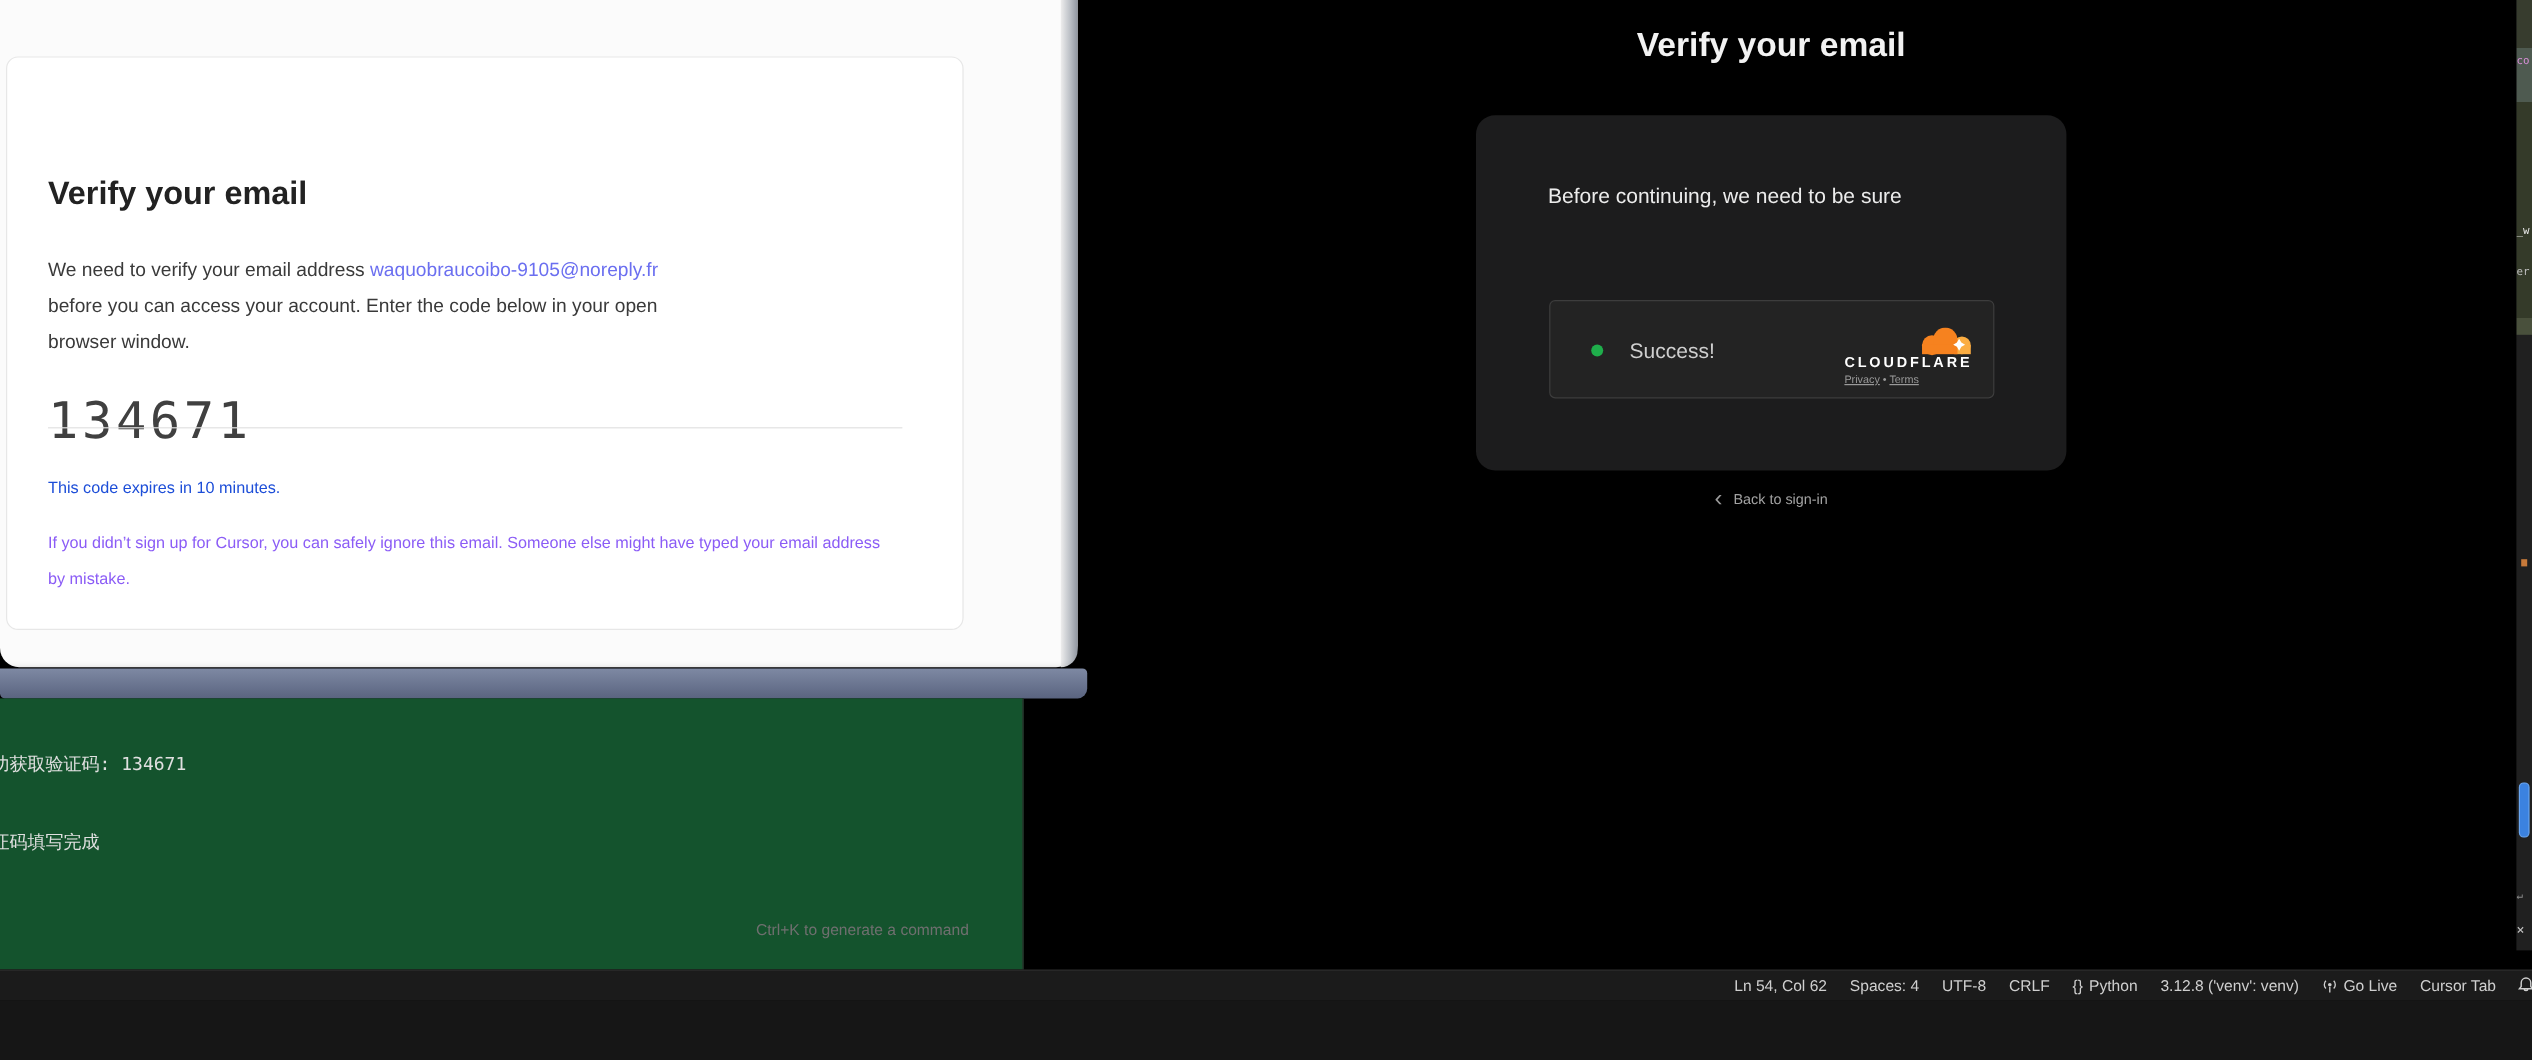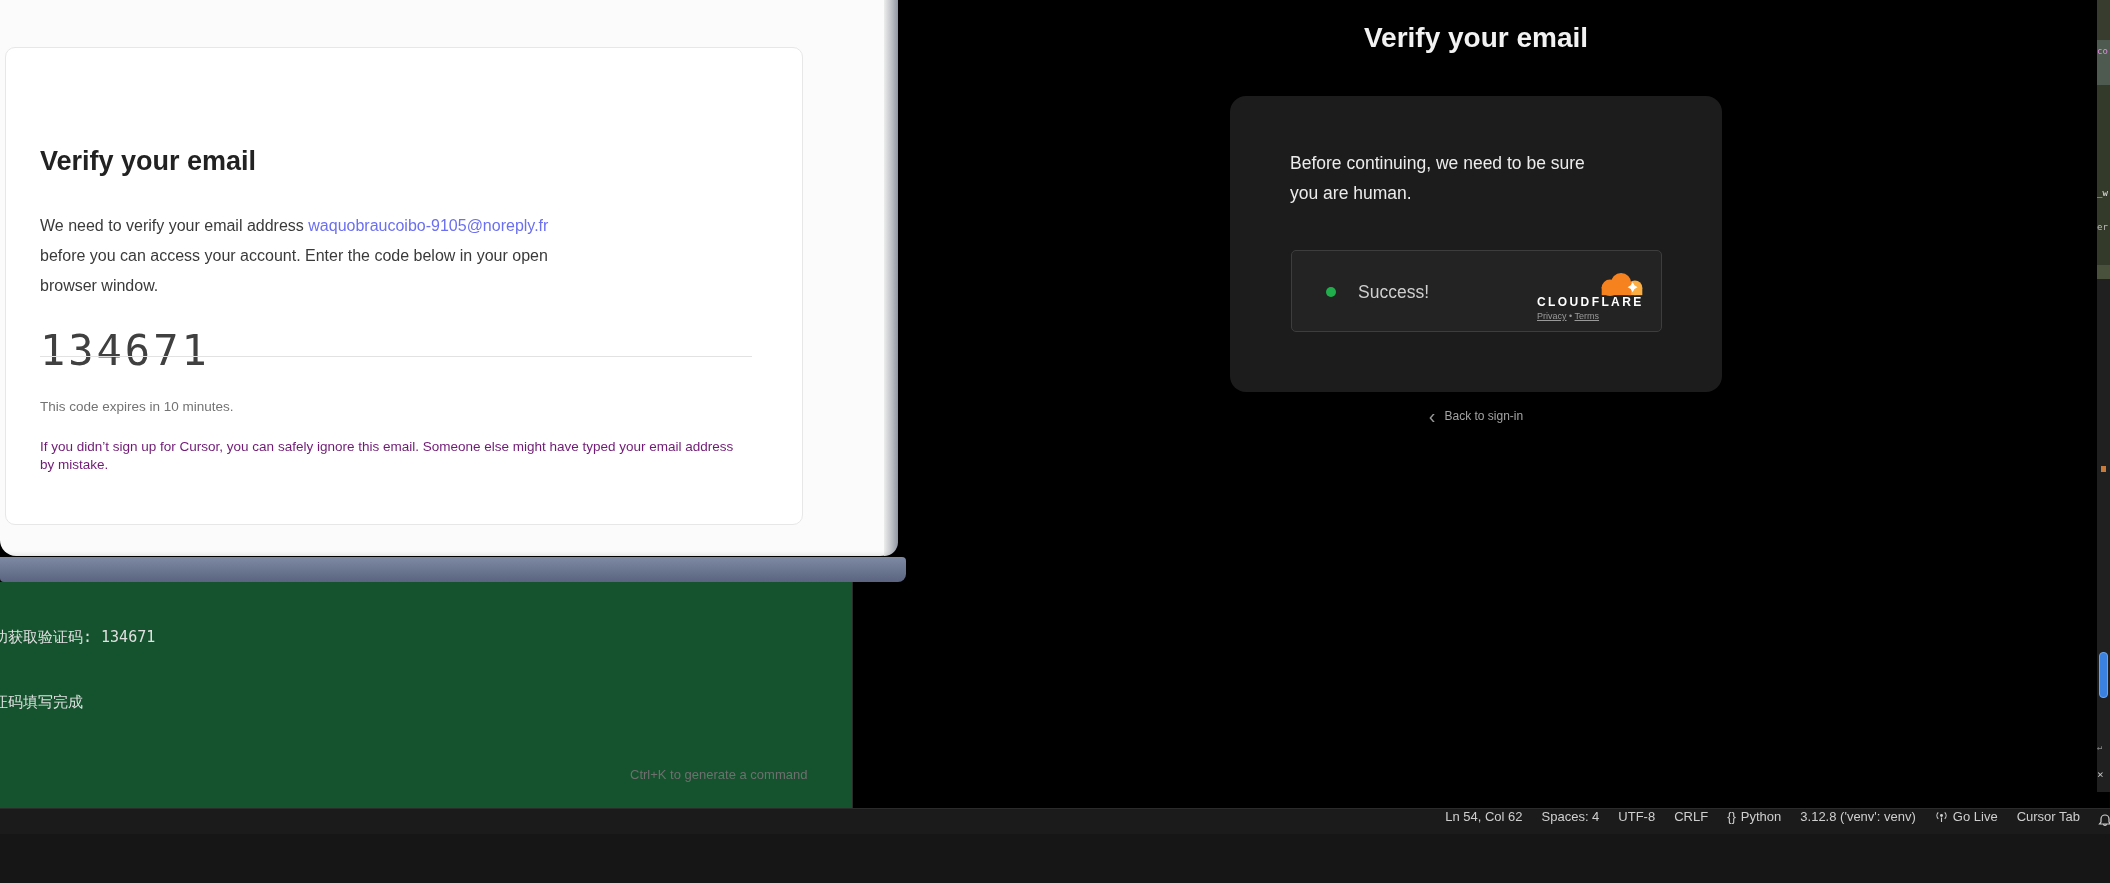--- a/index.html
+++ b/index.html
@@ -16,22 +16,22 @@
                  border-radius:0 0 18px 0; }
   #email-card { position:absolute; left:5px; top:47px; width:798px; height:478px;
                 background:#fff; border:1px solid #e7e7e7; border-radius:10px; }
   #email-card .inner { position:absolute; left:34px; top:0; width:730px; height:100%; }
   .mail-title { position:absolute; top:98px; font-size:27px; font-weight:bold; color:#222; }
   .mail-body { position:absolute; top:163px; width:528px; font-size:16px; line-height:30px; color:#3a3a3a; }
   .mail-link { color:#6b6ff0; }
   .mail-code { position:absolute; top:278px; font-family:"DejaVu Sans Mono",monospace;
                font-size:42px; color:#404040; letter-spacing:3px; }
   .mail-divider { position:absolute; top:308px; width:712px; height:1px; background:#e2e2e2; }
-  .mail-expiry { position:absolute; top:351px; font-size:13.5px; color:#737373; }
-  .mail-disclaimer { position:absolute; top:390px; width:706px; font-size:13.5px; line-height:18px; color:#701a75; }
+  .mail-expiry { position:absolute; top:351px; font-size:13.5px; color:#1d4ed8; }
+  .mail-disclaimer { position:absolute; top:390px; width:706px; font-size:13.5px; line-height:30px; color:#8b5cf6; }
 
   
   #slate-bar { left:0; top:557px; width:906px; height:25px;
                background:linear-gradient(#7e89a3,#5a6480);
                border-radius:0 4px 8px 4px; box-shadow:0 3px 8px rgba(0,0,0,.5); }
 
   
   #terminal { left:0; top:582px; width:853px; height:226px; background:#14532d;
               border-right:1px solid #2c2c2c; overflow:hidden; }
   #terminal .tlines { position:absolute; left:-7px; top:2px;
@@ -62,21 +62,21 @@
   #back-link .lbl { font-size:12px; }
 
   
   #edge-strip { left:2097px; top:0; width:18px; height:792px; background:#202020; overflow:hidden;
                 font-family:"DejaVu Sans Mono",monospace; }
   .es-seg { position:absolute; left:0; width:13px; }
   .es-frag { position:absolute; left:0; font-size:9px; }
 
   
   #status-bar { left:0; top:808px; width:2110px; height:26px; background:#1b1b1b;
-                border-top:1px solid #2b2b2b; display:flex; justify-content:flex-end; align-items:flex-start;
+                border-top:1px solid #2b2b2b; display:flex; justify-content:flex-end; align-items:center;
                 gap:19px; padding-right:30px; font-size:13px; color:#cfcfcf; overflow:hidden; }
   .sb-item { display:flex; align-items:center; gap:5px; white-space:nowrap; }
   .sb-bell { position:absolute; right:-3px; top:813px; }
 
   
   #taskbar { left:0; top:834px; width:2110px; height:49px; background:#161616; overflow:hidden; }
 </style>
 </head>
 <body>
 
@@ -108,21 +108,20 @@
       
     </div>
   </div>
   <div class="term-hint abs">Ctrl+K to generate a command</div>
 
   <div id="verify-title" class="abs">Verify your email</div>
 
   <div id="verify-card" class="abs">
     <div class="vc-prompt">
       <div>Before continuing, we need to be sure</div>
-      <div>you are human.</div>
     </div>
     <div id="turnstile">
       <div class="ts-dot"></div>
       <div class="ts-status">Success!</div>
       <div class="cf-block">
         <svg class="cf-cloud" width="50" height="24" viewBox="0 0 52 26">
           <circle cx="40" cy="16" r="8" fill="#fbad41"></circle>
           <rect x="33" y="16" width="15" height="8" fill="#fbad41"></rect>
           <circle cx="13" cy="16" r="9" fill="#f6821f"></circle>
           <circle cx="25" cy="11" r="11" fill="#f6821f"></circle>

